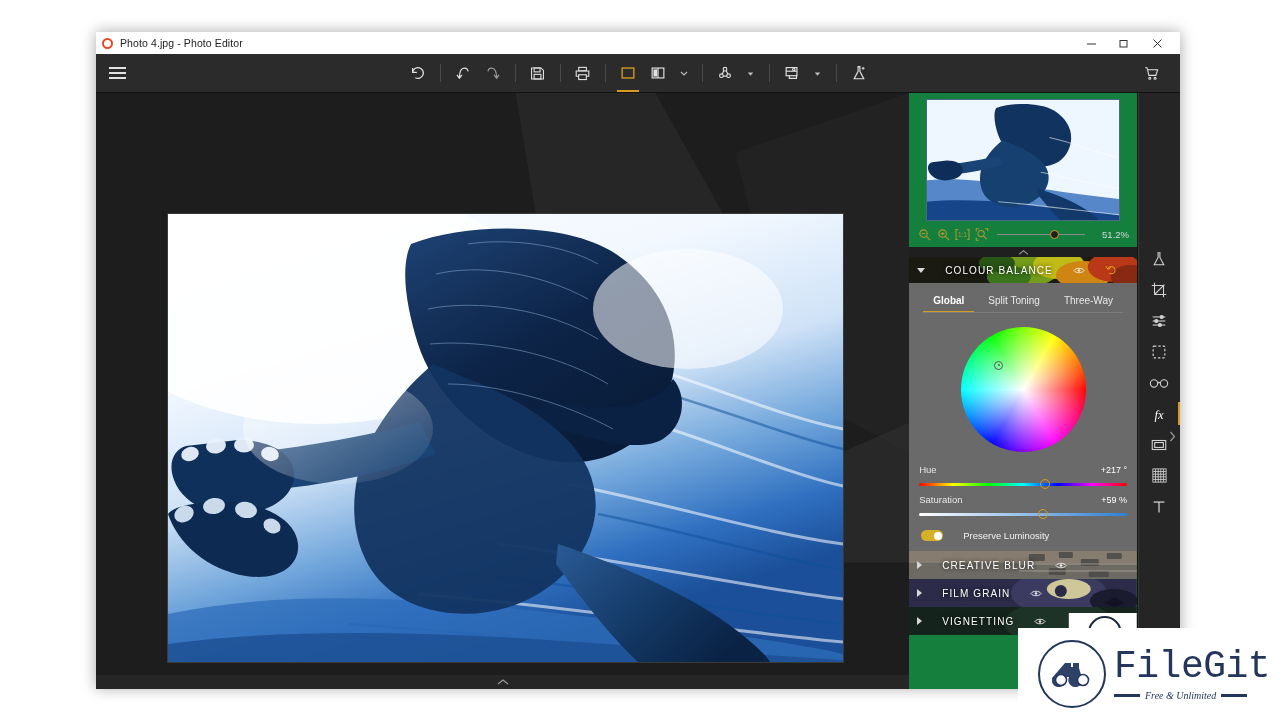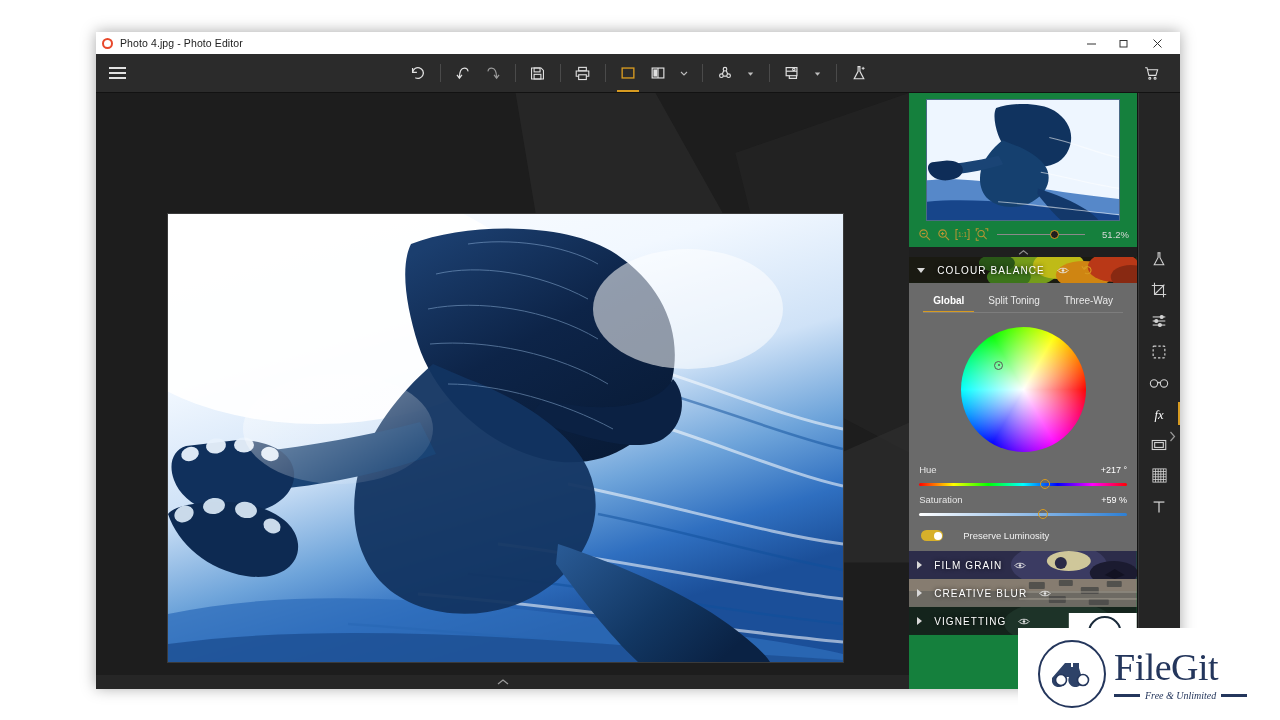--- a/index.html
+++ b/index.html
@@ -41,21 +41,21 @@
   .zoombar{height:26px;display:flex;align-items:center;padding:0 8px;gap:4px;}
   .z-ico{width:15px;height:15px;display:flex;align-items:center;justify-content:center;}
   .z-slider{flex:1;height:12px;position:relative;margin:0 4px;display:flex;align-items:center;}
   .z-track{position:absolute;left:0;right:0;height:1px;background:#8a8a8a;}
   .z-knob{position:absolute;left:60%;width:9px;height:9px;border:1.5px solid #d79b21;border-radius:50%;box-sizing:border-box;background:#1f1f1f;}
   .z-pct{font-size:9.5px;color:#d8d8d8;width:36px;text-align:right;}
   .chev-row{height:10px;display:flex;align-items:center;justify-content:center;background:#1f1f1f;}
 
   .sect-head{height:26px;display:flex;align-items:center;gap:6px;padding-left:8px;position:relative;overflow:hidden;}
   .sect-head .sh-bg{position:absolute;inset:0;}
-  .sect-head .sh-fg{position:relative;display:flex;align-items:center;gap:12px;}
+  .sect-head .sh-fg{position:relative;display:flex;align-items:center;gap:20px;}
   .sect-title{font-size:10px;color:#fff;letter-spacing:1.1px;text-shadow:0 0 4px rgba(0,0,0,.9);}
   .tri{width:0;height:0;}
   .tri.open{border-left:4px solid transparent;border-right:4px solid transparent;border-top:5px solid #d8d8d8;}
   .tri.closed{border-top:4px solid transparent;border-bottom:4px solid transparent;border-left:5px solid #d8d8d8;}
 
   .sect-body{background:#6a6a6a;padding:6px 0 10px;}
   .tabs{display:flex;justify-content:center;gap:24px;padding:6px 0 0;position:relative;}
   .tab{font-size:10px;color:#e9e9e9;padding-bottom:7px;position:relative;}
   .tab.active{font-weight:bold;color:#fff;}
   .tab.active::after{content:"";position:absolute;left:-10px;right:-10px;bottom:0;height:2px;background:#d79b21;}
@@ -89,21 +89,21 @@
   .rail{width:42px;background:#252525;border-left:1px solid #141414;position:relative;display:flex;flex-direction:column;align-items:center;padding-top:150px;gap:0;}
   .rail-btn{width:42px;height:31px;display:flex;align-items:center;justify-content:center;position:relative;}
   .rail-btn.active::after{content:"";position:absolute;right:0;top:4px;bottom:4px;width:2px;background:#d79b21;}
   .rail-expand{position:absolute;right:2px;top:336px;width:12px;height:14px;display:flex;align-items:center;justify-content:center;}
   .rail-line{position:absolute;left:0;top:0;bottom:0;width:1px;background:#3a3a3a;}
 
   
   .wm{position:absolute;left:1018px;top:628px;width:262px;height:92px;background:#fff;display:flex;align-items:center;gap:8px;padding-left:20px;box-sizing:border-box;}
   .wm-logo{width:64px;height:64px;border:2.5px solid #24365c;border-radius:50%;display:flex;align-items:center;justify-content:center;flex:none;}
   .wm-txt{display:flex;flex-direction:column;}
-  .wm-name{font-family:Liberation Serif, serif;font-size:38px;color:#24365c;line-height:1;letter-spacing:-.5px;}
+  .wm-name{font-family:Liberation Mono, monospace;font-size:38px;color:#24365c;line-height:1;letter-spacing:-.5px;}
   .wm-tag{display:flex;align-items:center;gap:5px;margin-top:4px;}
   .wm-tag i{height:3px;background:#24365c;width:26px;display:block;}
   .wm-tag span{font-family:"Liberation Serif",serif;font-size:10px;color:#24365c;font-style:italic;white-space:nowrap;}
 </style>
 </head>
 <body>
 
 <div class="app">
 
   <div class="titlebar">
@@ -481,58 +481,58 @@
         <div class="togglerow">
           <div class="toggle">
               <i></i>
             </div>
           <span class="toggle-label">Preserve Luminosity</span>
         </div>
       </div>
 
       <div class="sect-head" style="height:28px">
         <svg class="sh-bg" viewBox="0 0 228 28" preserveAspectRatio="none">
-          <rect width="228" height="28" fill="#2c2c4a"></rect>
-          <ellipse cx="150" cy="14" rx="48" ry="22" fill="#3b3b62"></ellipse>
-          <ellipse cx="160" cy="10" rx="22" ry="10" fill="#cfc79a"></ellipse>
-          <circle cx="152" cy="12" r="6" fill="#2a2a46"></circle>
-          <ellipse cx="205" cy="22" rx="24" ry="12" fill="#1b1b30"></ellipse>
-          <path d="M196 24 l10 -6 l10 6 l-10 4 Z" fill="#121222"></path>
-        </svg>
-        <div class="sh-fg">
-          <span class="tri closed"></span>
-          <span class="sect-title">FILM GRAIN</span>
-          <span>
-            <svg width="12" height="9" viewBox="0 0 14 10" fill="none" stroke="#e8e8e8" stroke-width="1.1">
-                <path d="M1 5 C3.5 1.5 10.5 1.5 13 5 C10.5 8.5 3.5 8.5 1 5 Z"></path>
-                <circle cx="7" cy="5" r="1.6" fill="#e8e8e8" stroke="none"></circle>
-              </svg>
-          </span>
-        </div>
-      </div>
-
-      <div class="sect-head" style="height:28px">
-        <svg class="sh-bg" viewBox="0 0 228 28" preserveAspectRatio="none">
           <rect width="228" height="28" fill="#6d6a63"></rect>
           <rect y="0" width="228" height="12" fill="#8c8173" opacity="0.8"></rect>
           <g fill="#4a4a48" opacity="0.85">
             <rect x="120" y="3" width="16" height="7" rx="1"></rect>
               <rect x="150" y="1" width="14" height="6" rx="1"></rect>
             <rect x="172" y="8" width="18" height="7" rx="1"></rect>
               <rect x="198" y="2" width="15" height="6" rx="1"></rect>
             <rect x="140" y="17" width="17" height="7" rx="1"></rect>
               <rect x="180" y="20" width="20" height="6" rx="1"></rect>
           </g>
           <g stroke="#c8c0b0" stroke-width="1" opacity="0.6">
               <path d="M110 20 H228 M110 13 H228"></path>
             </g>
         </svg>
         <div class="sh-fg">
           <span class="tri closed"></span>
           <span class="sect-title">CREATIVE BLUR</span>
+          <span>
+            <svg width="12" height="9" viewBox="0 0 14 10" fill="none" stroke="#e8e8e8" stroke-width="1.1">
+                <path d="M1 5 C3.5 1.5 10.5 1.5 13 5 C10.5 8.5 3.5 8.5 1 5 Z"></path>
+                <circle cx="7" cy="5" r="1.6" fill="#e8e8e8" stroke="none"></circle>
+              </svg>
+          </span>
+        </div>
+      </div>
+
+      <div class="sect-head" style="height:28px">
+        <svg class="sh-bg" viewBox="0 0 228 28" preserveAspectRatio="none">
+          <rect width="228" height="28" fill="#2c2c4a"></rect>
+          <ellipse cx="150" cy="14" rx="48" ry="22" fill="#3b3b62"></ellipse>
+          <ellipse cx="160" cy="10" rx="22" ry="10" fill="#cfc79a"></ellipse>
+          <circle cx="152" cy="12" r="6" fill="#2a2a46"></circle>
+          <ellipse cx="205" cy="22" rx="24" ry="12" fill="#1b1b30"></ellipse>
+          <path d="M196 24 l10 -6 l10 6 l-10 4 Z" fill="#121222"></path>
+        </svg>
+        <div class="sh-fg">
+          <span class="tri closed"></span>
+          <span class="sect-title">FILM GRAIN</span>
           <span>
             <svg width="12" height="9" viewBox="0 0 14 10" fill="none" stroke="#e8e8e8" stroke-width="1.1">
                 <path d="M1 5 C3.5 1.5 10.5 1.5 13 5 C10.5 8.5 3.5 8.5 1 5 Z"></path>
                 <circle cx="7" cy="5" r="1.6" fill="#e8e8e8" stroke="none"></circle>
               </svg>
           </span>
         </div>
       </div>
 
       <div class="sect-head" style="height:28px">

